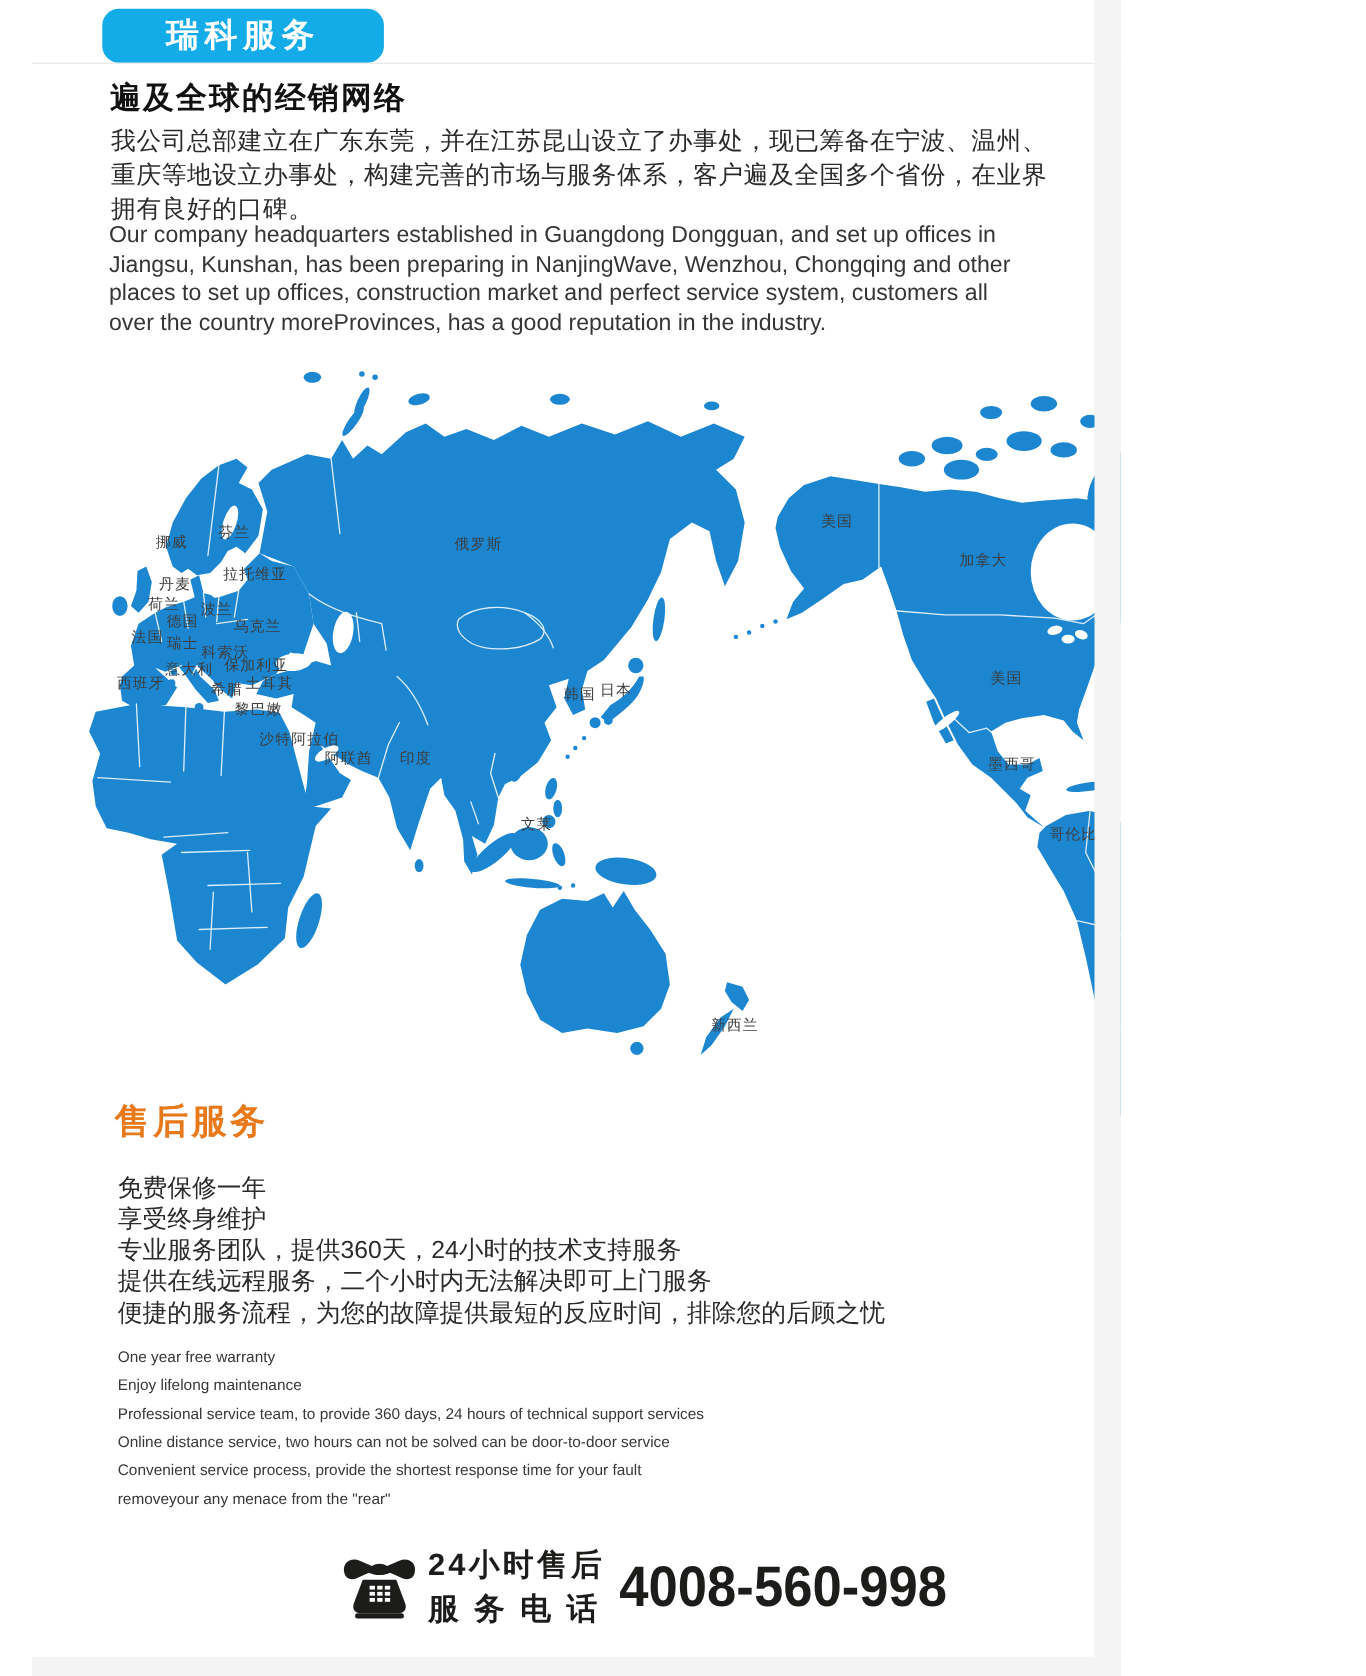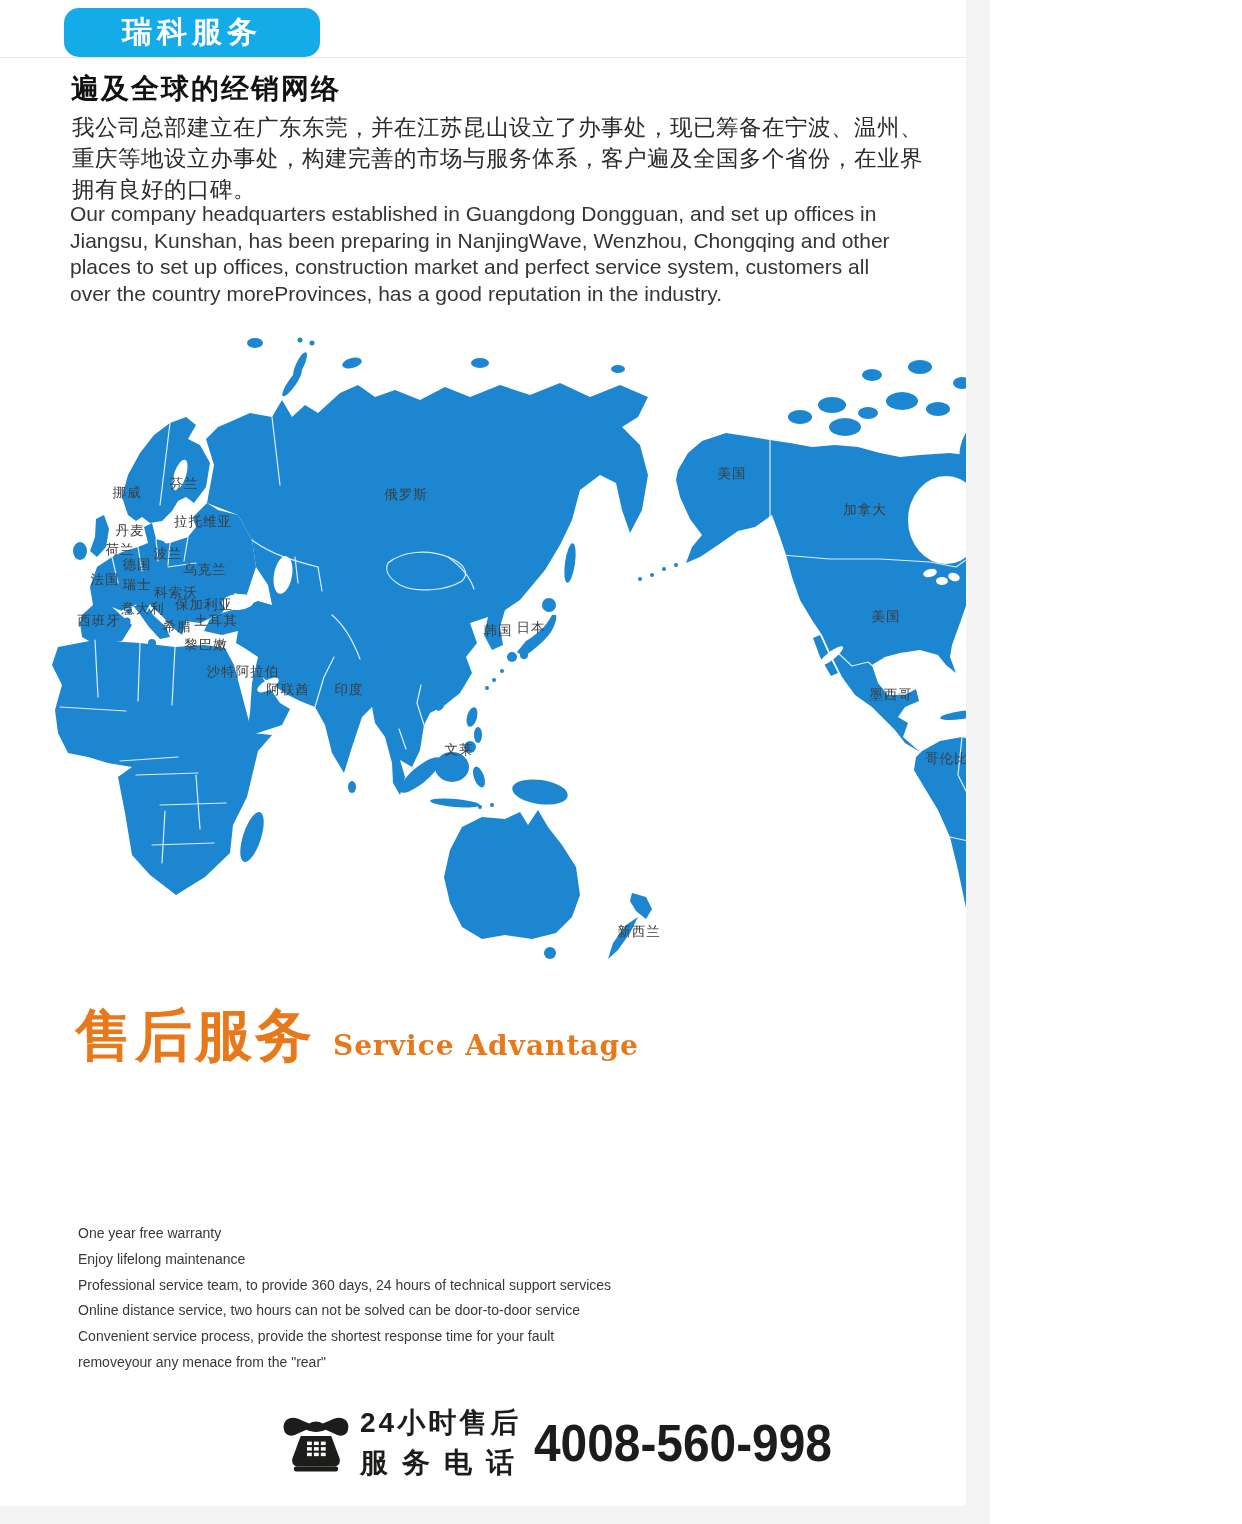--- a/index.html
+++ b/index.html
@@ -1,17 +1,17 @@
 <!DOCTYPE html>
 <html><head>
 <meta charset="utf-8">
 <style>
   html,body{margin:0;padding:0;background:#fff;}
   .page{position:relative;width:990px;height:1524px;background:#ffffff;overflow:hidden;
-        font-family:"Liberation Sans","DejaVu Sans",sans-serif;color:#2e2e2e;}
+        font-family:"Liberation Sans","DejaVu Sans",sans-serif;color:#2e2e2e;margin-left:29px;}
   .abs{position:absolute;}
   
   .badge{left:64px;top:8px;width:256px;height:49px;background:#14ace8;border-radius:15px;
          display:flex;align-items:center;justify-content:center;}
   .badge span{color:#fff;font-size:30px;font-weight:bold;letter-spacing:5px;}
   .top-rule{left:0;top:57px;width:1242px;height:1px;background:#e6e6e6;}
   .title{left:71px;top:70px;font-family:"DejaVu Serif","Liberation Serif",serif;
          font-size:28px;font-weight:bold;color:#111;letter-spacing:2px;}
   .para-zh{left:72px;top:112px;width:880px;font-size:22.5px;line-height:31px;color:#2b2b2b;
            white-space:pre-line;letter-spacing:0.5px;}
@@ -20,21 +20,21 @@
   
   .map-wrap{left:0;top:305px;width:1242px;height:710px;}
   .map-wrap svg{position:absolute;left:0;top:0;}
   .land{fill:#1c86d1;}
   .sea{fill:#ffffff;}
   .bd{stroke:#ffffff;fill:none;stroke-width:1.2;opacity:.85;stroke-linejoin:round;stroke-linecap:round;}
   .map-label{position:absolute;transform:translate(-50%,-50%);font-size:13.5px;color:#3d3d3d;
              white-space:nowrap;letter-spacing:1px;}
   
   .svc-head{left:75px;top:998px;display:flex;align-items:baseline;}
-  .svc-zh-title{font-family:"DejaVu Serif","Liberation Serif",serif;font-size:57px;font-weight:bold;
+  .svc-zh-title{font-family:"DejaVu Serif","Liberation Serif",serif;font-size:32px;font-weight:bold;
                 color:#e8791b;letter-spacing:3px;}
   .svc-en-title{font-family:"DejaVu Serif","Liberation Serif",serif;font-size:28px;font-weight:bold;
                 color:#e8791b;margin-left:18px;letter-spacing:1px;}
   .svc-list-zh{left:78px;top:1066px;width:900px;font-size:22.5px;line-height:28.4px;color:#2b2b2b;
                white-space:pre-line;}
   .svc-list-en{left:78px;top:1221px;width:900px;font-size:14px;line-height:25.8px;color:#383838;
                white-space:pre-line;}
   
   .hotline{left:280px;top:1404px;display:flex;align-items:center;}
   .hot-icon{width:72px;height:64px;}
@@ -220,22 +220,26 @@
         <div class="map-label" style="left: 865px; top: 205px; color: rgb(61, 61, 61);">加拿大</div>
         <div class="map-label" style="left: 886px; top: 312px; color: rgb(61, 61, 61);">美国</div>
         <div class="map-label" style="left: 891px; top: 390px; color: rgb(61, 61, 61);">墨西哥</div>
         <div class="map-label" style="left: 954px; top: 454px; color: rgb(61, 61, 61);">哥伦比亚</div>
         <div class="map-label" style="left: 1031px; top: 590px; color: rgb(61, 61, 61);">乌拉圭</div>
       </div>
   </div>
 
   <div class="abs svc-head">
     <span class="svc-zh-title">售后服务</span>
-    <span class="svc-en-title">Service Advantage</span>
-  </div>
+  </div>
+  <div class="abs svc-list-zh">免费保修一年
+享受终身维护
+专业服务团队，提供360天，24小时的技术支持服务
+提供在线远程服务，二个小时内无法解决即可上门服务
+便捷的服务流程，为您的故障提供最短的反应时间，排除您的后顾之忧</div>
   <div class="abs svc-list-en">One year free warranty
 Enjoy lifelong maintenance
 Professional service team, to provide 360 days, 24 hours of technical support services
 Online distance service, two hours can not be solved can be door-to-door service
 Convenient service process, provide the shortest response time for your fault
 removeyour any menace from the "rear"</div>
 
   <div class="abs hotline">
     <svg class="hot-icon" viewBox="0 0 104 88">
       <g fill="#1c1c1a">

